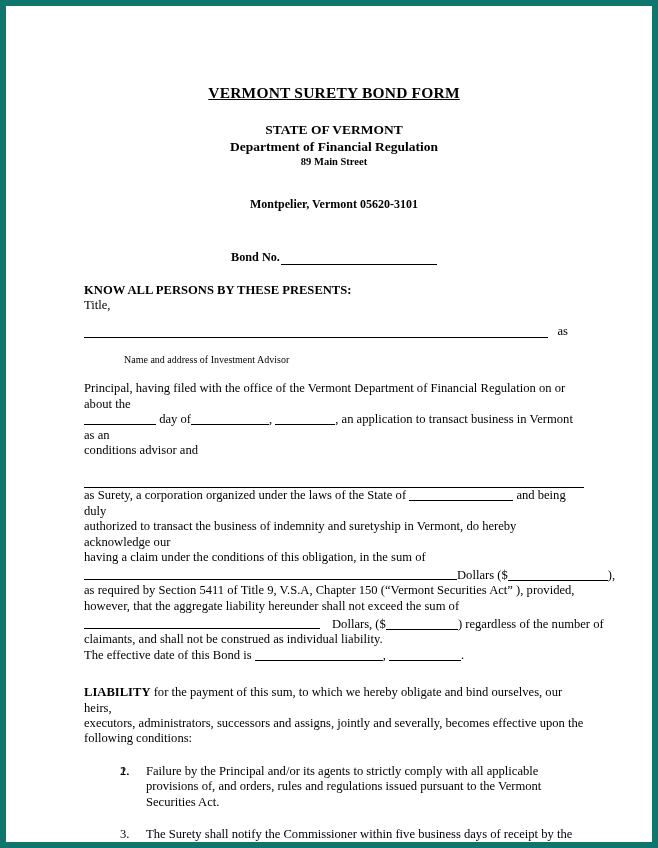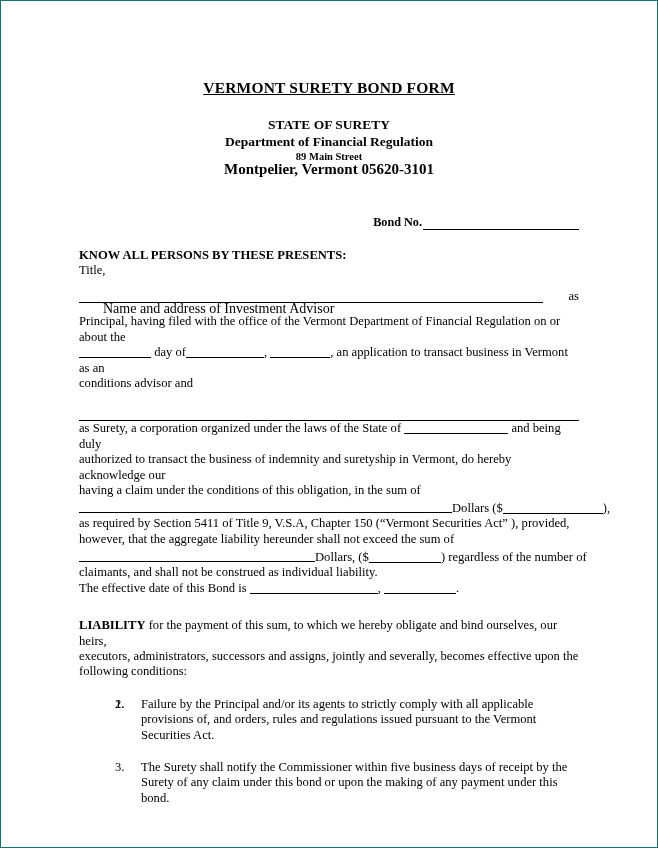--- a/index.html
+++ b/index.html
@@ -9,21 +9,21 @@
   }
   body {
     font-family: "Liberation Serif", "DejaVu Serif", serif;
   }
   .page {
     position: relative;
     width: 658px;
     height: 848px;
     box-sizing: border-box;
     background: #ffffff;
-    border: 1px solid #0f766e;
+    border: 6px solid #0f766e;
     overflow: hidden;
     text-decoration: underline;
   }
   .sheet {
     position: absolute;
     left: 78px;
     top: 0;
     width: 500px;
   }
 
@@ -50,28 +50,29 @@
     font-size: 13.5px;
     line-height: 17px;
   }
   .agency-line3 {
     font-weight: bold;
     font-size: 10.5px;
     line-height: 13px;
   }
   .agency-line4 {
     font-weight: bold;
-    font-size: 15px;
+    font-size: 12px;
     line-height: 13px;
+    margin-top: 30px;
   }
 
   
   .bond-no-row {
     margin-top: 39px;
-    text-align: right;
+    text-align: center;
     font-size: 12.2px;
     font-weight: bold;
     height: 16px;
   }
   .bond-no-label {
     display: inline-block;
     vertical-align: bottom;
   }
   .bond-no-fill {
     display: inline-block;
@@ -102,29 +103,29 @@
     margin-top: 9px;
   }
   .rule-row .rule-inner {
     position: absolute;
     left: 0;
     bottom: 0;
     border-bottom: 1px solid #000;
   }
   .rule-row .trail {
     position: absolute;
-    right: 0;
+    right: 16px;
     bottom: 0px;
     font-size: 12.6px;
     line-height: 13px;
   }
   .caption {
-    font-size: 14px;
+    font-size: 10px;
     line-height: 11px;
-    margin: 0;
+    margin: 16px;
   }
   .caption-indent {
     padding-left: 24px;
   }
 
   
   .u {
     display: inline-block;
     border-bottom: 1px solid #000;
     height: 11px;
@@ -180,21 +181,21 @@
 </style>
 </head>
 <body>
 
 <div class="page">
   <div class="sheet">
 
     <div class="doc-title">VERMONT SURETY BOND FORM</div>
 
     <div class="agency-block">
-      <div class="agency-line1">STATE OF SURETY</div>
+      <div class="agency-line1">STATE OF VERMONT</div>
       <div class="agency-line2">Department of Financial Regulation</div>
       <div class="agency-line3">89 Main Street</div>
       <div class="agency-line4">Montpelier, Vermont 05620-3101</div>
     </div>
 
     <div class="bond-no-row">
       <span class="bond-no-label">Bond No.</span><span class="bond-no-fill"></span>
     </div>
 
     <div class="know-line">KNOW ALL PERSONS BY THESE PRESENTS:</div>
@@ -222,21 +223,21 @@
     <div class="dollars-row" style="margin-top:2px;">
       <span class="lead" style="width:373px;"></span>
       <span class="tail" style="left:373px;"><span>Dollars ($</span><span class="u u-100"></span><span>),</span></span>
     </div>
 
     <p class="body">as required by Section 5411 of Title 9, V.S.A, Chapter 150 (“Vermont Securities Act” ), provided,</p>
     <p class="body">however, that the aggregate liability hereunder shall not exceed the sum of</p>
 
     <div class="dollars-row" style="margin-top:2px;">
       <span class="lead" style="width:236px;"></span>
-      <span class="tail" style="left:236px;text-align:center;"><span>Dollars, ($</span><span class="u u-72"></span><span>) regardless of the number of</span></span>
+      <span class="tail" style="left:248px;text-align:center;"><span>Dollars, ($</span><span class="u u-72"></span><span>) regardless of the number of</span></span>
     </div>
 
     <p class="body">claimants, and shall not be construed as individual liability.</p>
 
     <p class="body"><span>The effective date of this Bond is</span> <span class="u u-128"></span><span>,</span> <span class="u u-72"></span><span>.</span></p>
 
     <div class="liability-block">
       <p class="body"><span class="bold">LIABILITY</span><span> for the payment of this sum, to which we hereby obligate and bind ourselves, our heirs,</span></p>
       <p class="body">executors, administrators, successors and assigns, jointly and severally, becomes effective upon the</p>
       <p class="body">following conditions:</p>

